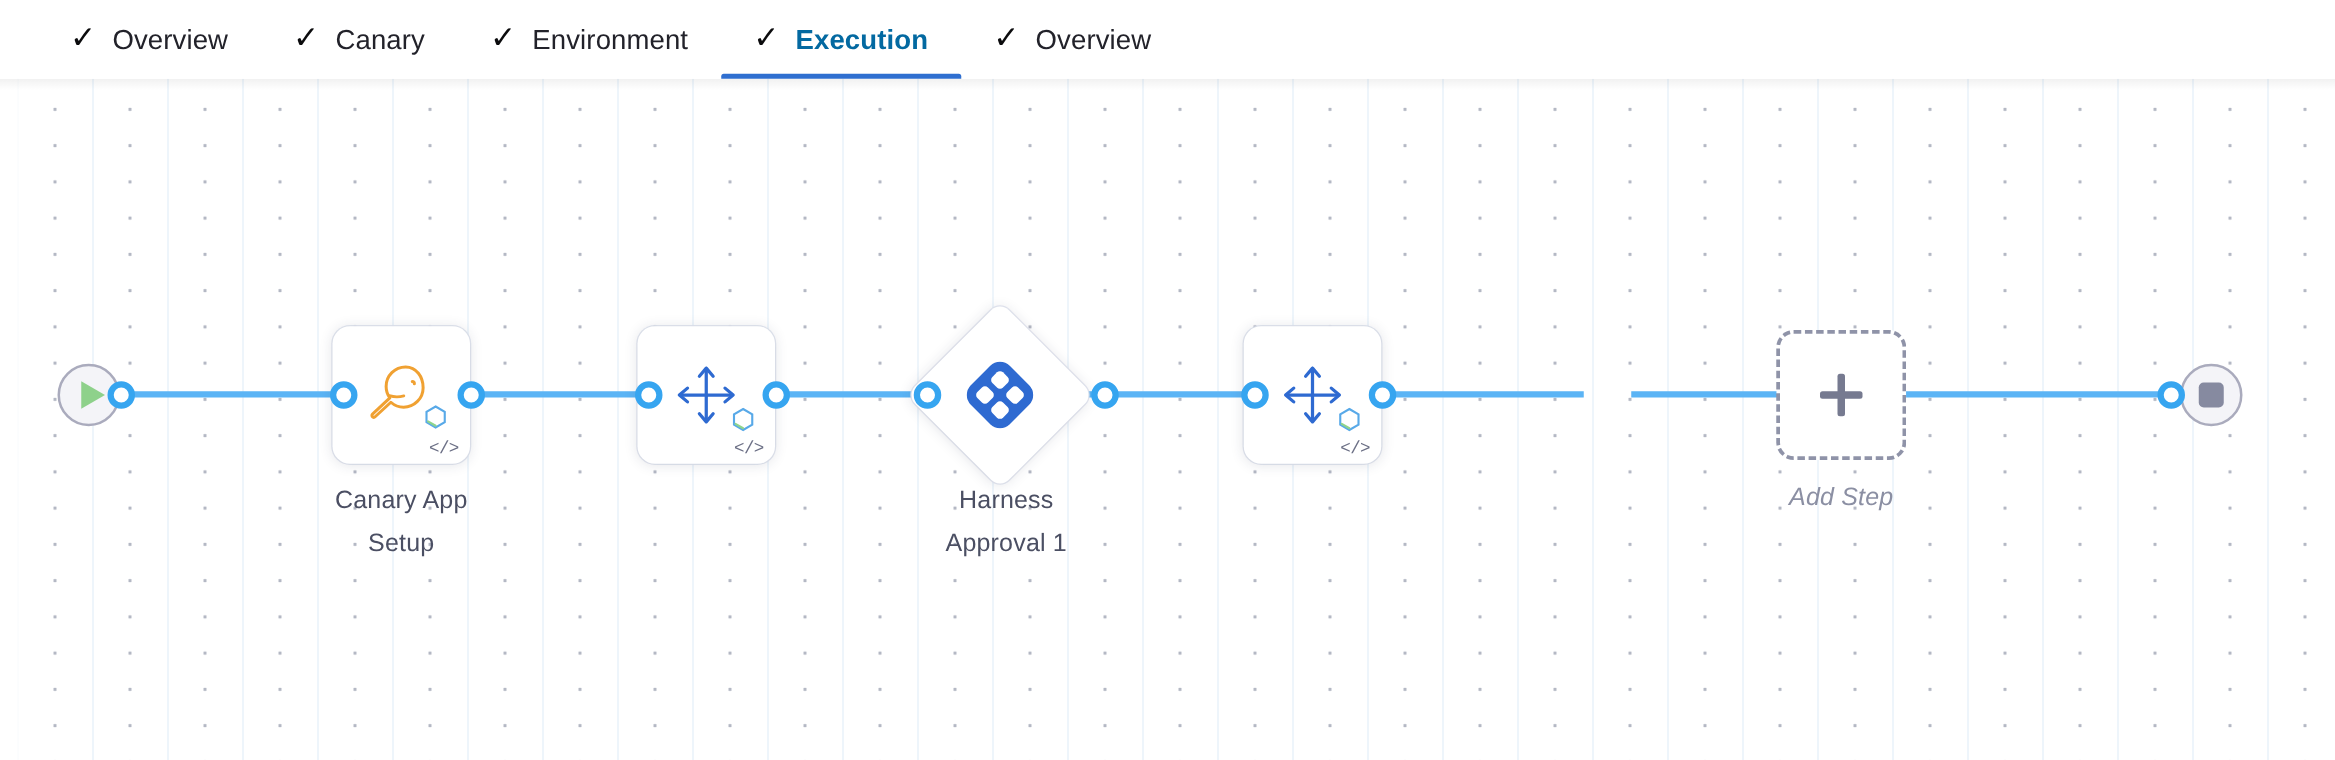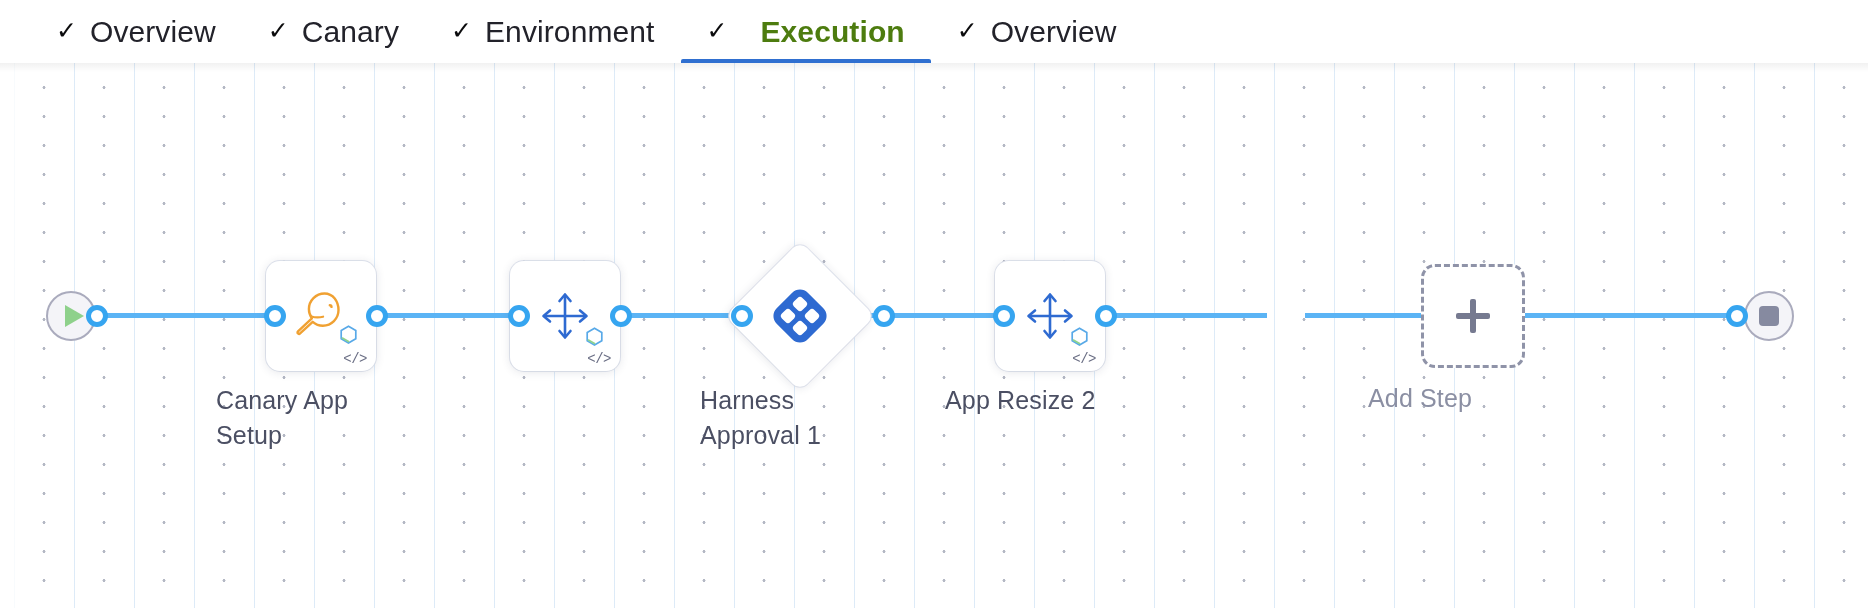--- a/index.html
+++ b/index.html
@@ -34,25 +34,25 @@
   }
   .tab .tick {
     font-size: 25px;
     line-height: 1;
     color: #0b0b0d;
     font-weight: 400;
     display: inline-block;
     transform: translateY(-1px);
   }
   .tab .tab-label {
-    font-size: 30px;
+    font-size: 22px;
     color: #22222a;
     letter-spacing: .1px;
   }
-  .tab.active .tab-label { font-weight: bold; color: #4d7c0f; margin-left: 20px; }
+  .tab.active .tab-label { font-weight: bold; color: #0369a1; }
   .tab.active::after {
     content: "";
     position: absolute;
     left: 0; right: 0;
     bottom: 0;
     height: 4px;
     background: var(--accent, #2f6fd0);
     border-radius: 2px 2px 0 0;
   }
 
@@ -208,22 +208,22 @@
     border-radius: 2px;
   }
   .plus::before { left: 14px; top: 0; width: 6px; height: 34px; }
   .plus::after  { top: 14px; left: 0; height: 6px; width: 34px; }
 
   
   .nlabel {
     position: absolute;
     top: 320px;
     width: 210px;
-    text-align: left;
-    font-size: 25px;
+    text-align: center;
+    font-size: 20px;
     line-height: 35px;
     color: #4b4f63;
     letter-spacing: .15px;
     white-space: pre-line;
   }
   .nlabel.muted { color: #8b8fa3; top: 318px; }
 </style>
 </head>
 <body>
 
@@ -343,26 +343,25 @@
       <div style="position:absolute;right:16px;bottom:20px;">
         <svg width="19" height="20" viewBox="0 0 19 20" fill="none">
           <path d="M9.5 1.2 16.8 5.4v8.4L9.5 18 2.2 13.8V5.4z" stroke="#58a9e8" stroke-width="1.7" fill="#ffffff"></path>
           <path d="M9.5 16.6 3.4 13.1" stroke="#8fd48c" stroke-width="1.7" stroke-linecap="round"></path>
         </svg>
       </div>
       <div class="code-badge">&lt;/&gt;</div>
     </div>
     <div class="dot" style="left:993px;"></div>
     <div class="dot" style="left:1095px;"></div>
-    <div class="nlabel" style="left:945px;">App Resize 2</div>
 
     <div class="addstep" style="left:1421px;">
       <div class="plus"></div>
     </div>
-    <div class="nlabel muted" style="left:1368px;">Add Step</div>
+    <div class="nlabel muted" style="left:1368px;font-style:italic;">Add Step</div>
 
     <div class="dot" style="left:1726px;"></div>
     <div class="terminal" style="left:1744px;">
       <div class="stop-sq"></div>
     </div>
 
   </div>
 </div>
 
 </body></html>

